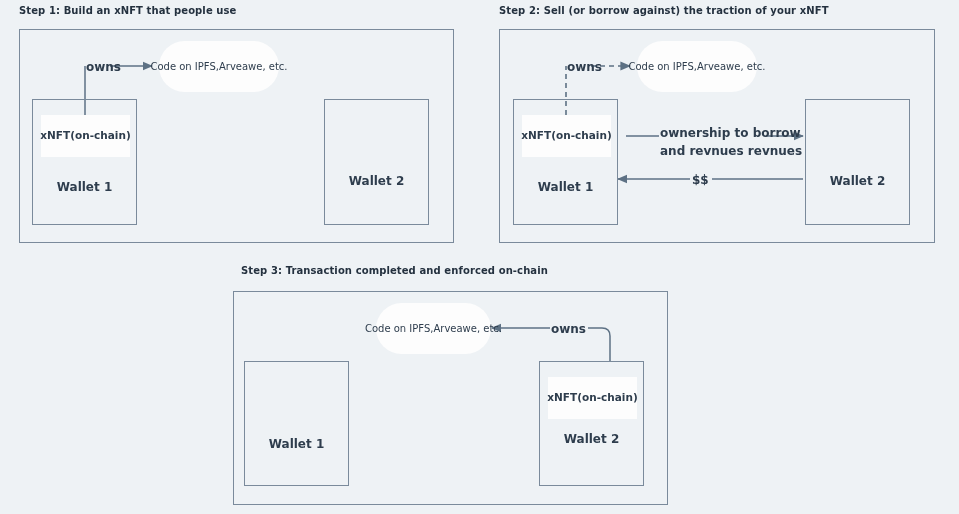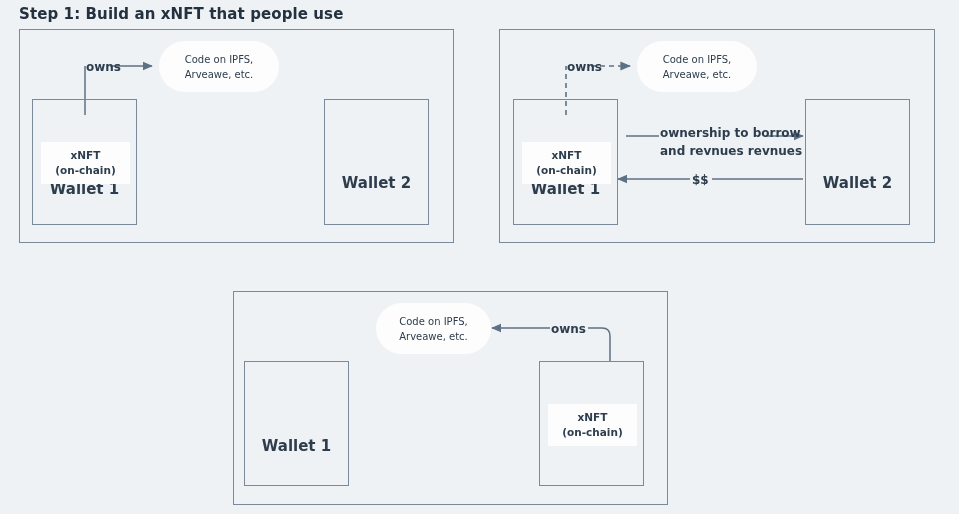--- a/index.html
+++ b/index.html
@@ -15,21 +15,21 @@
     font-family: "DejaVu Sans", "Liberation Sans", sans-serif;
     color: #2e3d4d;
   }
   .canvas {
     position: absolute;
     inset: 0;
     background: #eef2f5;
   }
   .step-title {
     position: absolute;
-    font-size: 15px;
+    font-size: 10px;
     font-weight: 700;
     letter-spacing: 0.1px;
     color: #24313f;
     white-space: nowrap;
   }
   .container-box {
     position: absolute;
     border: 1.4px solid #7a8a9b;
     background: transparent;
     box-sizing: border-box;
@@ -38,50 +38,48 @@
     position: absolute;
     border: 1.4px solid #7a8a9b;
     background: transparent;
     box-sizing: border-box;
   }
   .wallet-label {
     position: absolute;
     left: 0;
     right: 0;
     text-align: center;
-    font-size: 15px;
+    font-size: 12px;
     font-weight: 600;
     color: #2e3d4d;
     white-space: nowrap;
   }
   .xnft-box {
     position: absolute;
     background: #fdfdfd;
     display: flex;
-    flex-direction: column;
+    flex-direction: row;
     align-items: center;
     justify-content: center;
     box-sizing: border-box;
     line-height: 1.45;
-    margin-top: 27px;
   }
   .xnft-box span {
     font-size: 10.5px;
     font-weight: 600;
     color: #2e3d4d;
     display: block;
     text-align: center;
     white-space: nowrap;
   }
   .ipfs-bubble {
     position: absolute;
     background: #fdfdfd;
     border-radius: 999px;
     display: flex;
-    flex-direction: column;
     align-items: center;
     justify-content: center;
     box-sizing: border-box;
     line-height: 1.5;
   }
   .ipfs-bubble span {
     font-size: 10px;
     font-weight: 500;
     color: #2e3d4d;
     display: block;
@@ -178,20 +176,21 @@
   </div>
   <div class="xnft-box" style="left:41px; top:115px; width:89px; height:42px;">
     <span>xNFT</span>
     <span>(on-chain)</span>
   </div>
 
   <div class="wallet-box" style="left:324px; top:99px; width:105px; height:126px;">
     <div class="wallet-label" style="top:74px;">Wallet 2</div>
   </div>
 
+  <div class="step-title" style="left:499px; top:5px;">Step 2: Sell (or borrow against) the traction of your xNFT</div>
 
   <div class="container-box" style="left:499px; top:29px; width:436px; height:214px;"></div>
 
   <div class="ipfs-bubble" style="left:637px; top:41px; width:120px; height:51px;">
     <span>Code on IPFS,</span>
     <span>Arveawe, etc.</span>
   </div>
 
   <div class="conn-label" style="left:567px; top:60px;">owns</div>
 
@@ -207,20 +206,21 @@
     <div class="wallet-label" style="top:74px;">Wallet 2</div>
   </div>
 
   <div class="conn-label two-line" style="left:660px; top:124px; width:105px;">
     <div>ownership to borrow</div>
     <div>and revnues revnues</div>
   </div>
 
   <div class="conn-label" style="left:692px; top:173px;">$$</div>
 
+  <div class="step-title" style="left:241px; top:265px;">Step 3: Transaction completed and enforced on-chain</div>
 
   <div class="container-box" style="left:233px; top:291px; width:435px; height:214px;"></div>
 
   <div class="ipfs-bubble" style="left:376px; top:303px; width:115px; height:51px;">
     <span>Code on IPFS,</span>
     <span>Arveawe, etc.</span>
   </div>
 
   <div class="conn-label" style="left:551px; top:322px;">owns</div>
 

